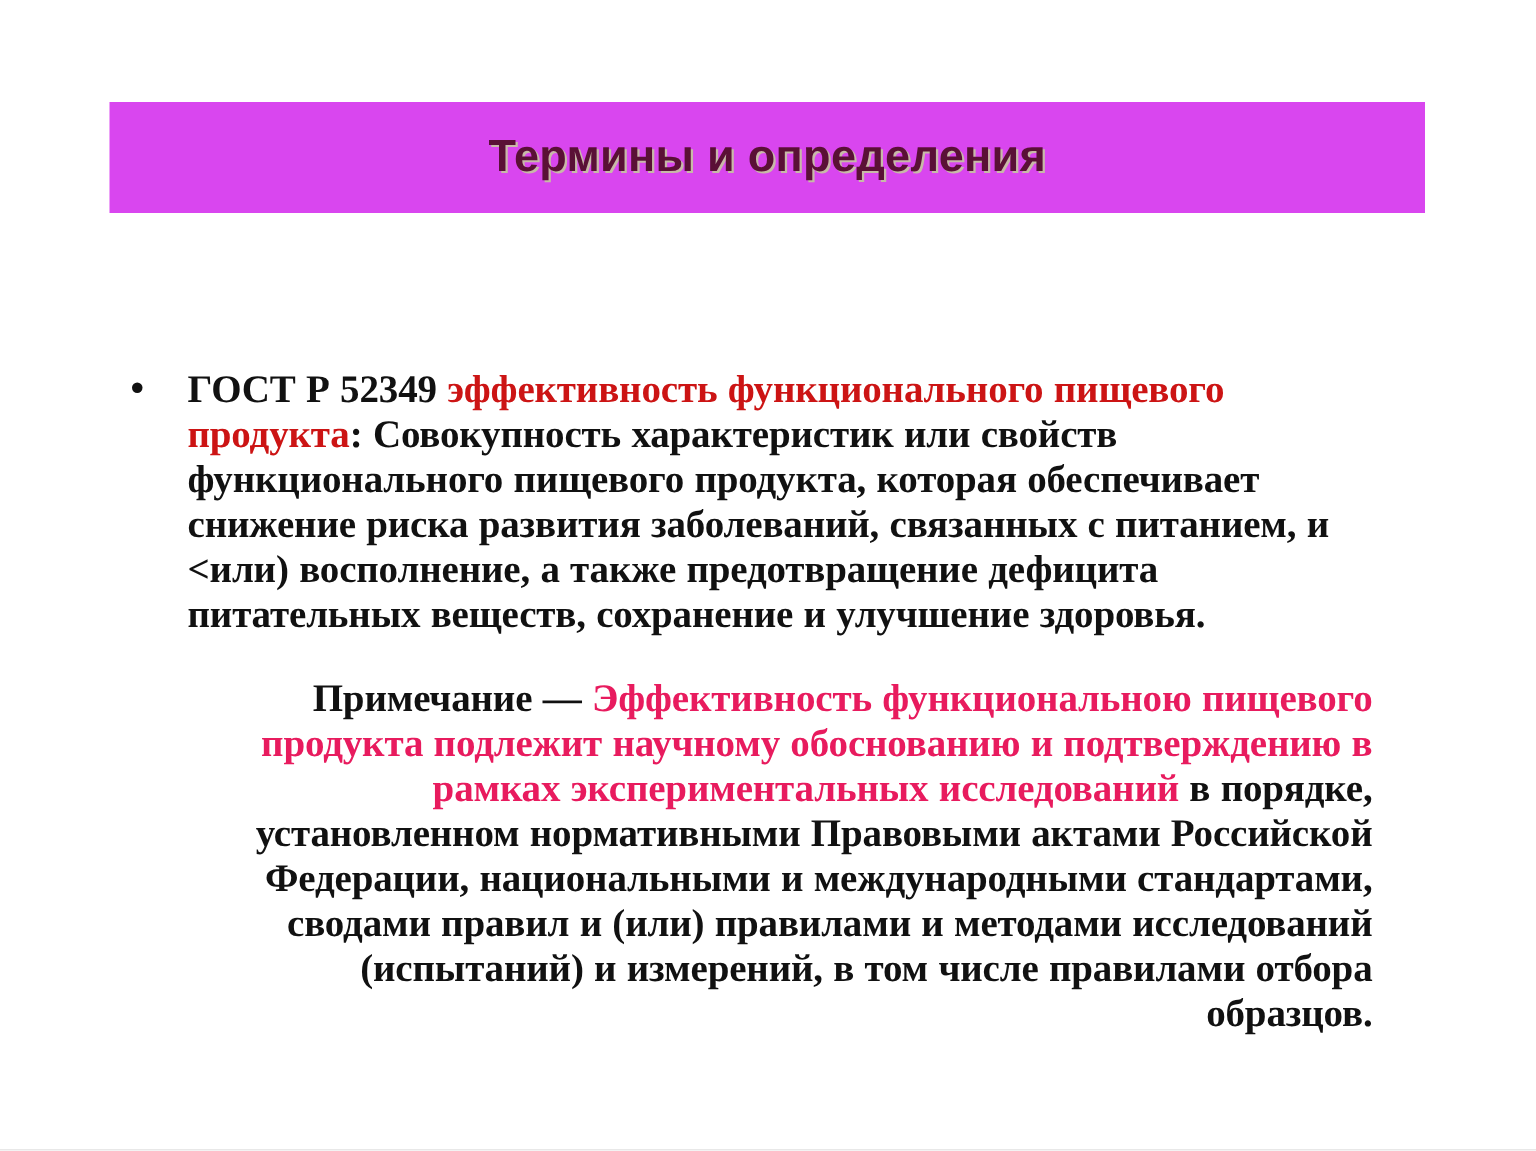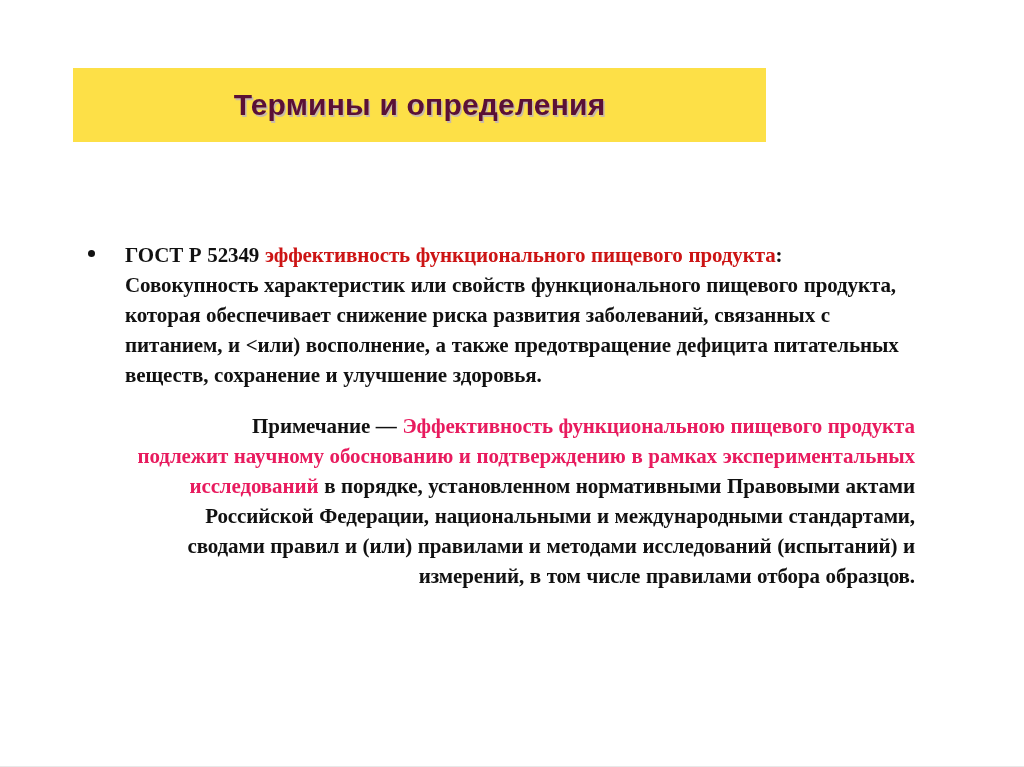--- a/index.html
+++ b/index.html
@@ -16,23 +16,23 @@
     position: relative;
     box-sizing: border-box;
     border-bottom: 1px solid #e8e8e8;
   }
 
   
   .title-band {
     position: absolute;
     left: 73px;
     top: 68px;
-    width: 693px;
+    width: 877px;
     height: 74px;
-    background: #fde047;
+    background: #d946ef;
     display: flex;
     align-items: center;
     justify-content: center;
   }
   .title-text {
     font-family: "Liberation Sans", "DejaVu Sans", sans-serif;
     font-weight: bold;
     font-size: 30px;
     letter-spacing: 0.2px;
     color: #5a1036;
@@ -56,21 +56,21 @@
     position: absolute;
     left: 8px;
     top: 10px;
     width: 7px;
     height: 7px;
     background: #111111;
     border-radius: 50%;
   }
 
   .para {
-    font-size: 21px;
+    font-size: 26px;
     font-weight: bold;
     line-height: 30px;
     color: #111111;
     text-align: left;
     letter-spacing: -0.1px;
     word-spacing: 0.5px;
     max-width: 790px;
   }
   .para + .para {
     text-indent: 32px;

